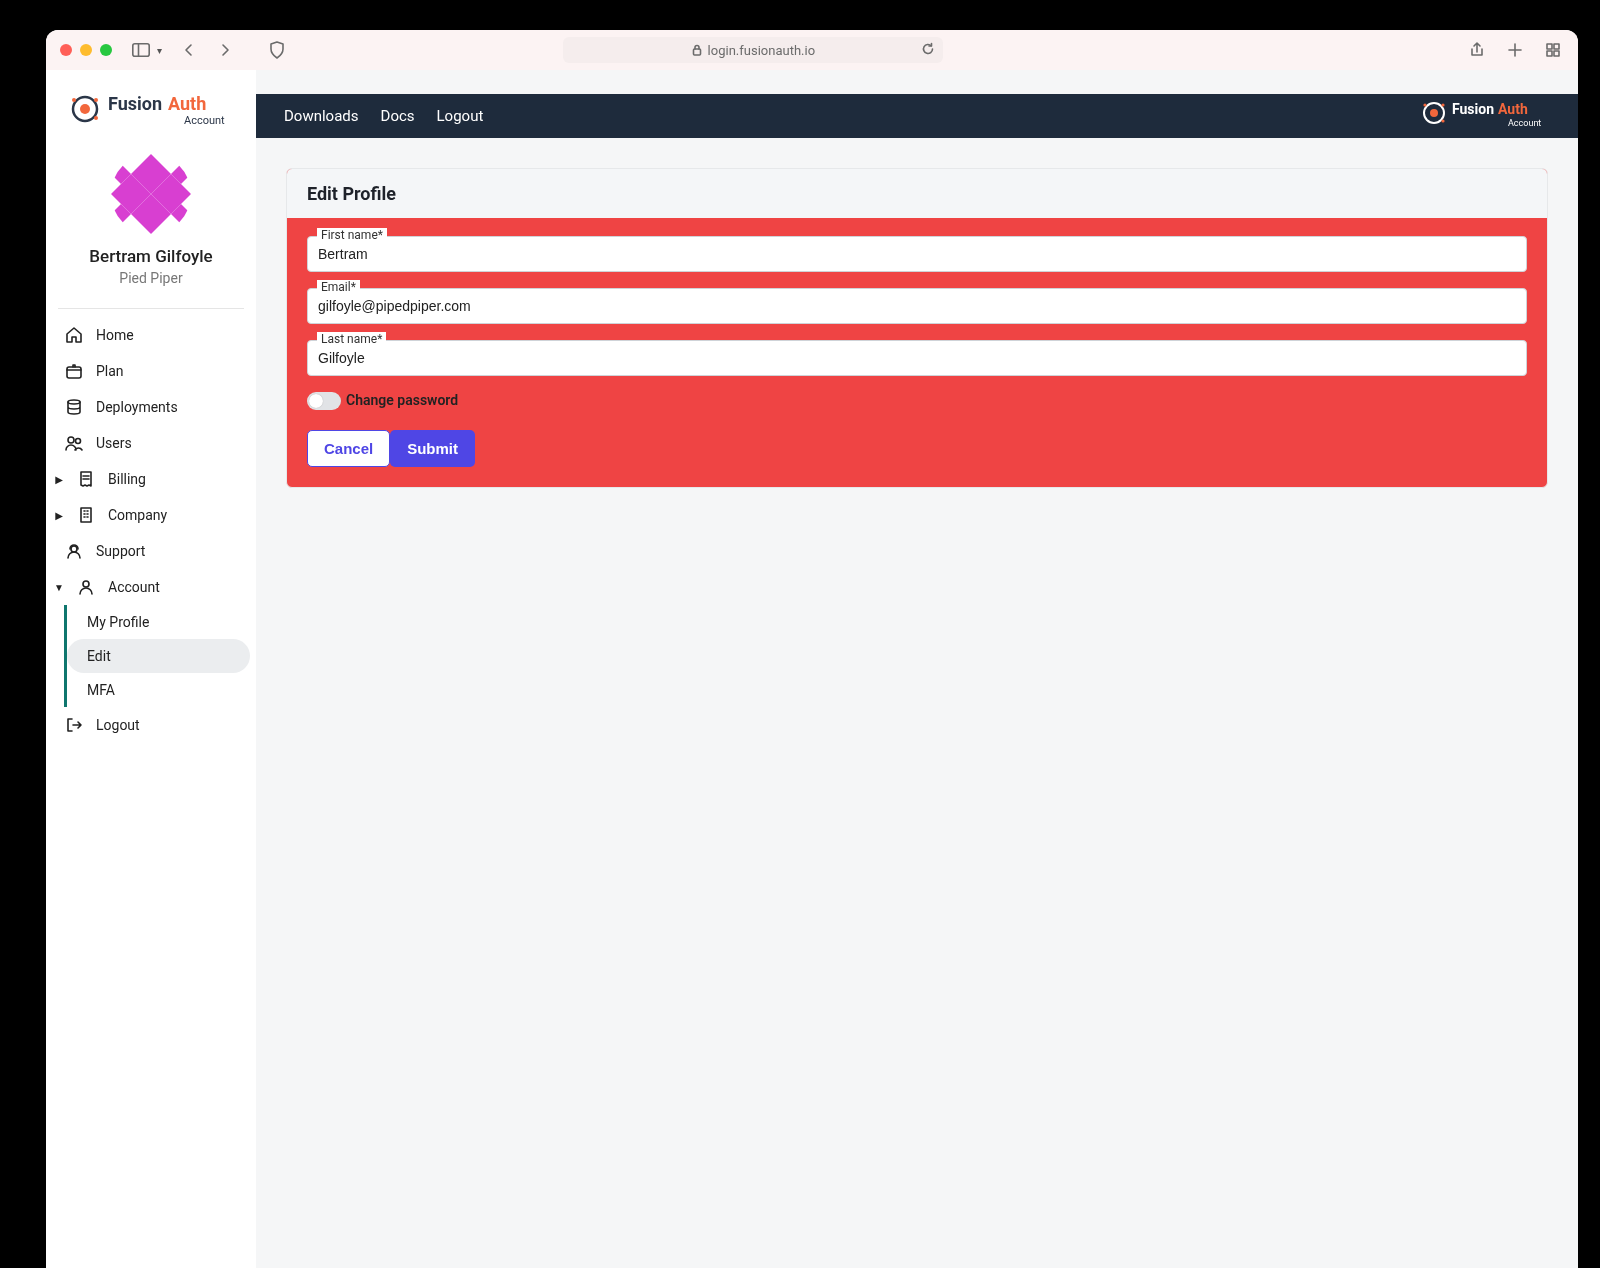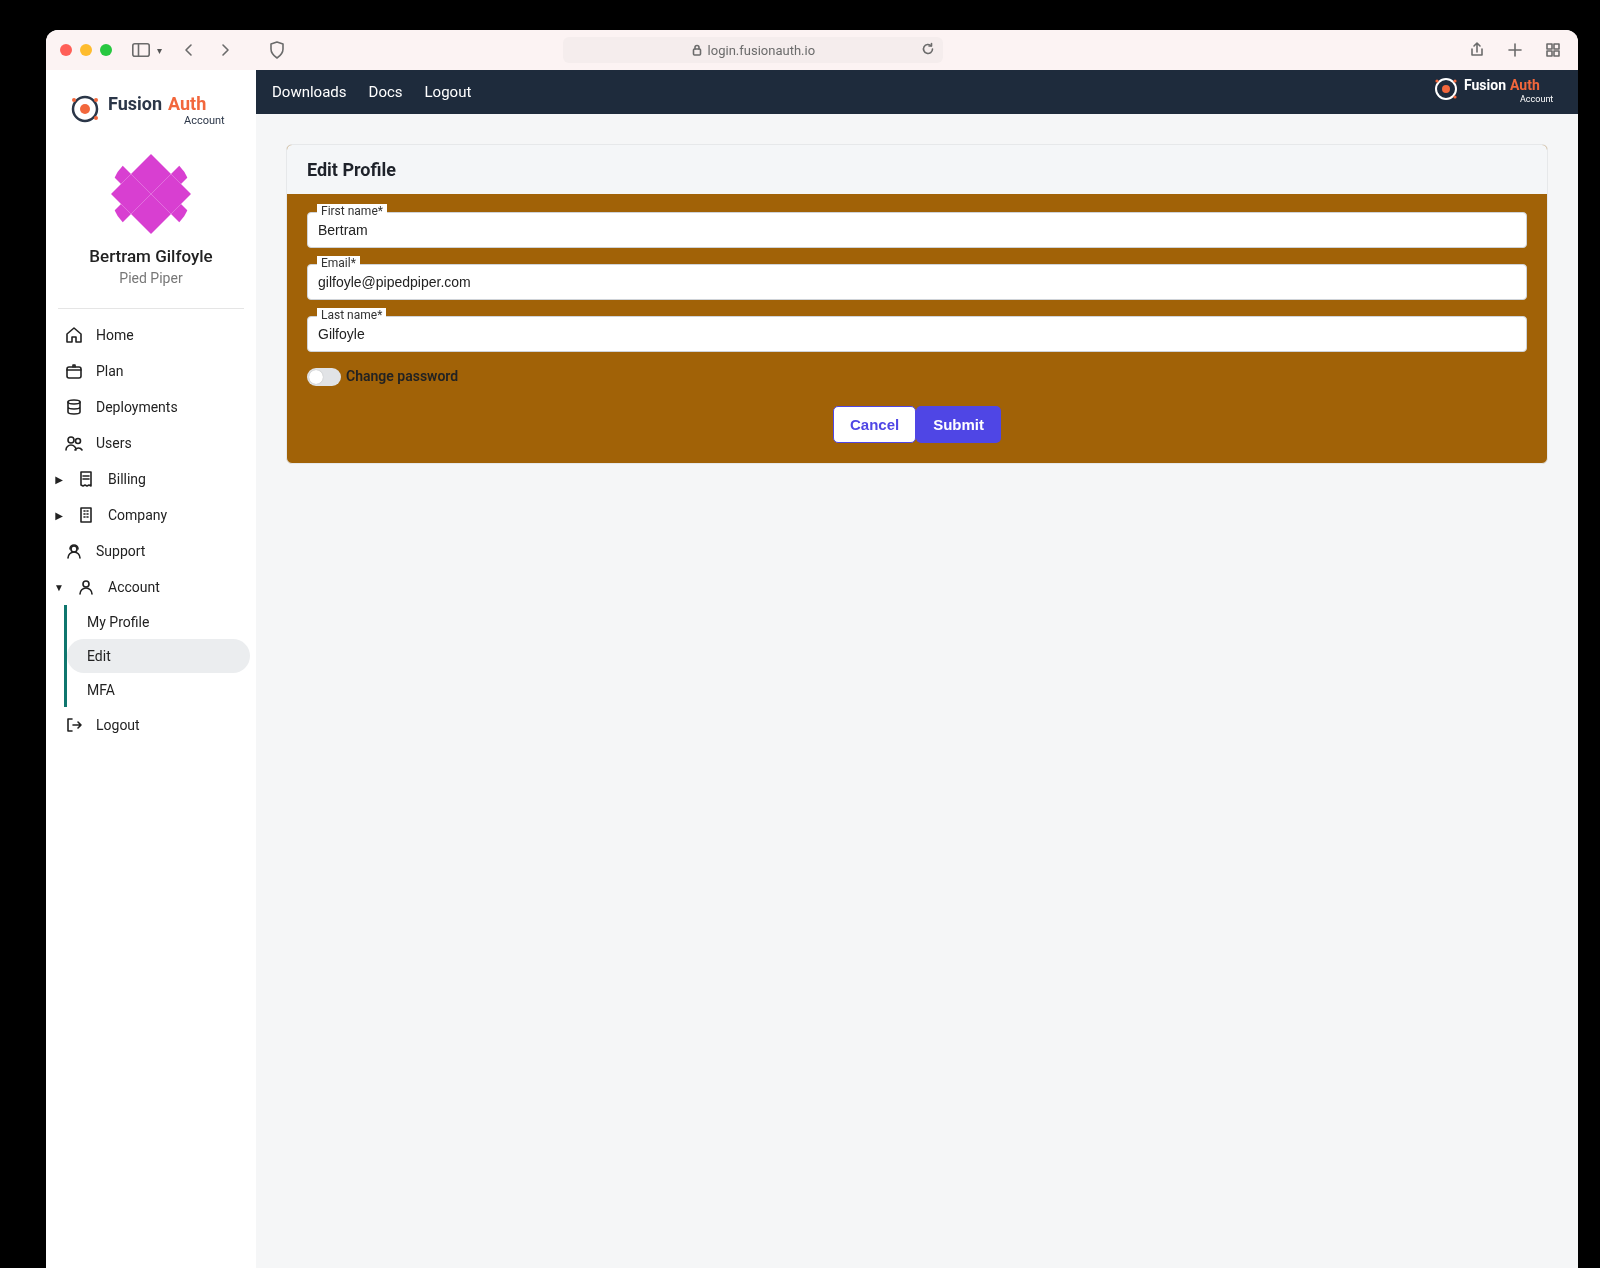--- a/index.html
+++ b/index.html
@@ -99,28 +99,29 @@
     background: #ebedef;
     border-radius: 18px;
     margin-right: 6px;
   }
   
   .main-col { flex:1; display:flex; flex-direction:column; background:#f5f6f7; }
   .topbar {
     height: 44px;
     background: #1e2b3c;
     display: flex; align-items: center;
-    padding: 0 16px;
+    padding: 0 28px;
     color: #fff;
+    margin-top: 24px;
   }
   .topbar a { color:#fff; font-size:15px; margin-right: 22px; cursor:pointer; }
   .topbar .spacer { flex:1; }
   .content { padding: 30px 30px; }
   .panel {
-    background:#a16207;
+    background:#ef4444;
     border:1px solid #e6e8ea;
     border-radius: 6px;
     overflow: hidden;
   }
   .panel-header {
     background:#f4f6f8;
     padding: 14px 20px;
     font-size: 18px; font-weight: 700; color:#1e222a;
   }
   .panel-body { padding: 18px 20px 20px; }
@@ -143,21 +144,21 @@
   .toggle {
     width: 34px; height: 18px; border-radius: 10px;
     background:#e1e3e6; position: relative;
   }
   .toggle::after {
     content:""; position:absolute; left:2px; top:2px;
     width:14px; height:14px; border-radius:50%; background:#fff;
     box-shadow: 0 0 1px rgba(0,0,0,0.3);
   }
   .toggle-label { font-size: 14px; font-weight:600; color:#222; }
-  .actions { display:flex; justify-content:center; }
+  .actions { display:flex; justify-content:flex-start; }
   .btn {
     padding: 9px 16px; border-radius:5px; font-size:15px; font-weight:600;
     cursor:pointer; border:1px solid transparent;
   }
   .btn-outline { border-color:#4f46e5; color:#4f46e5; background:#fff; }
   .btn-primary { background:#4f46e5; color:#fff; }
   
   .ico { stroke:#222; stroke-width:1.6; fill:none; stroke-linecap:round; stroke-linejoin:round; }
   .ico-light { stroke:#6b6b6b; }
 </style>

